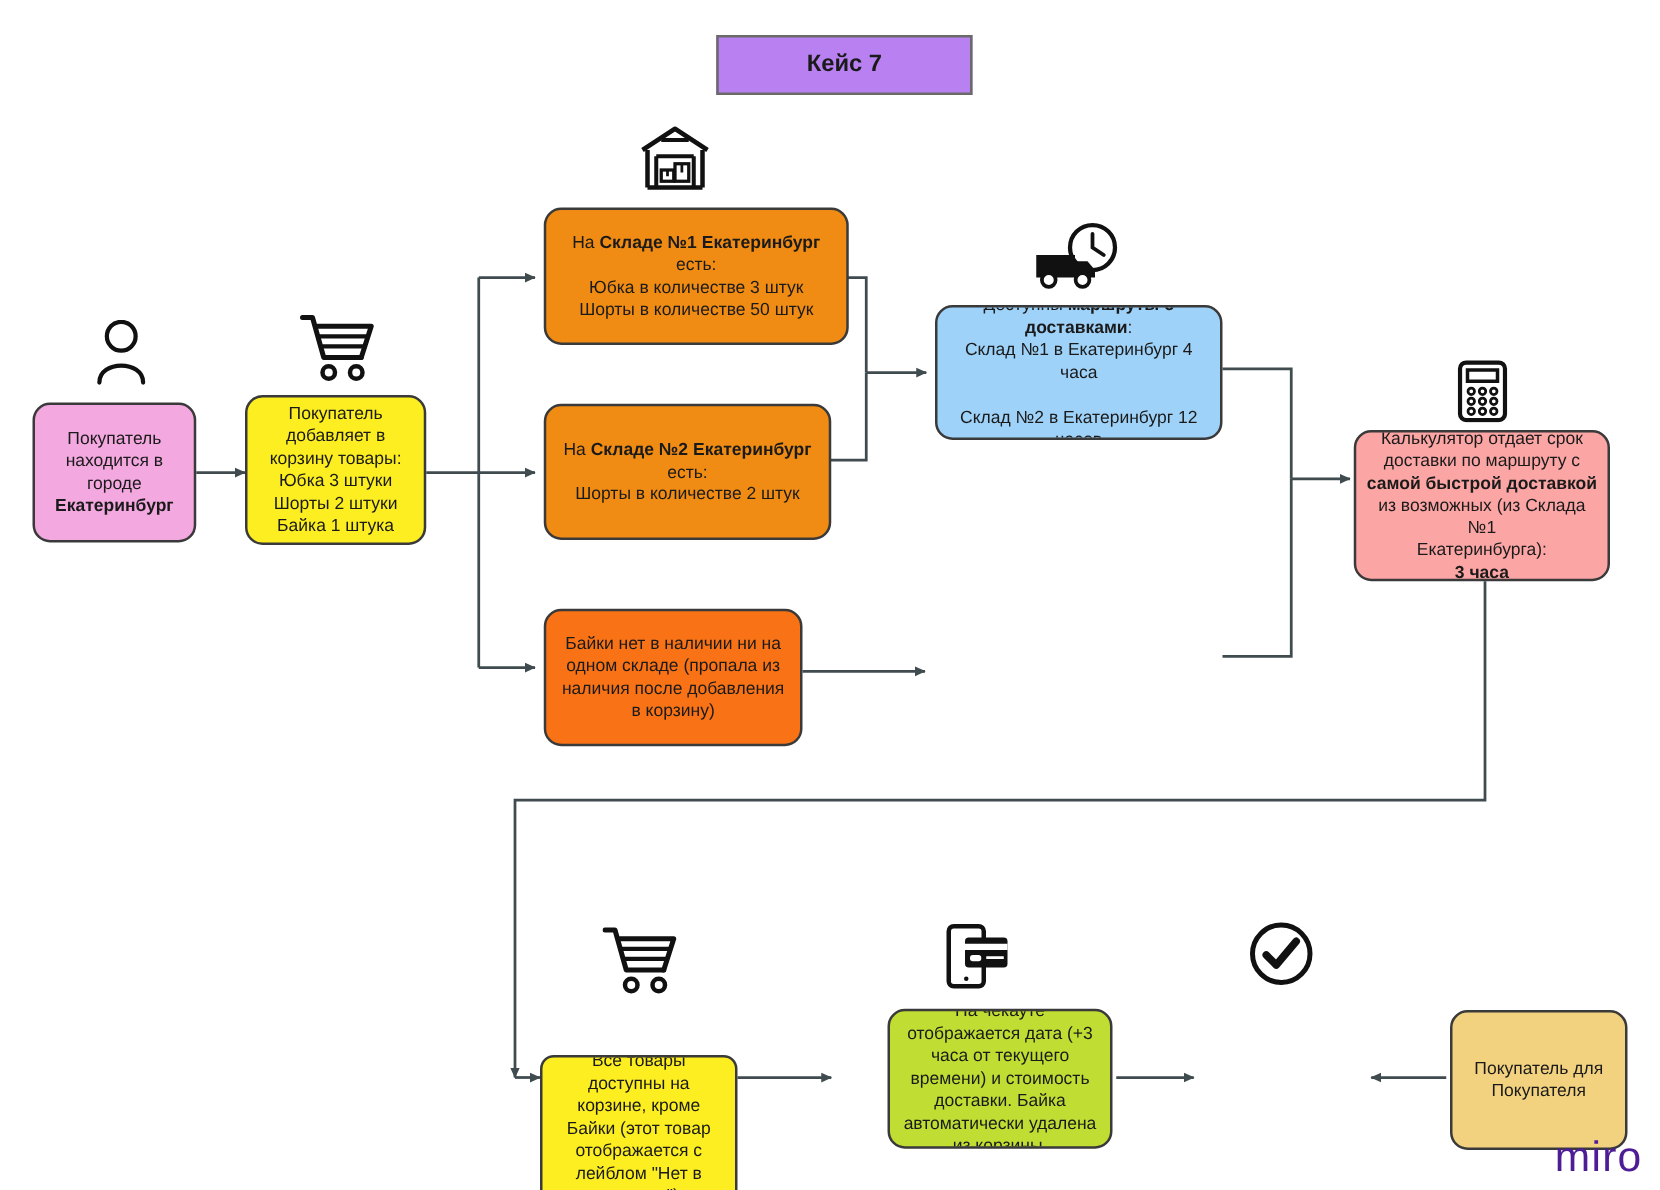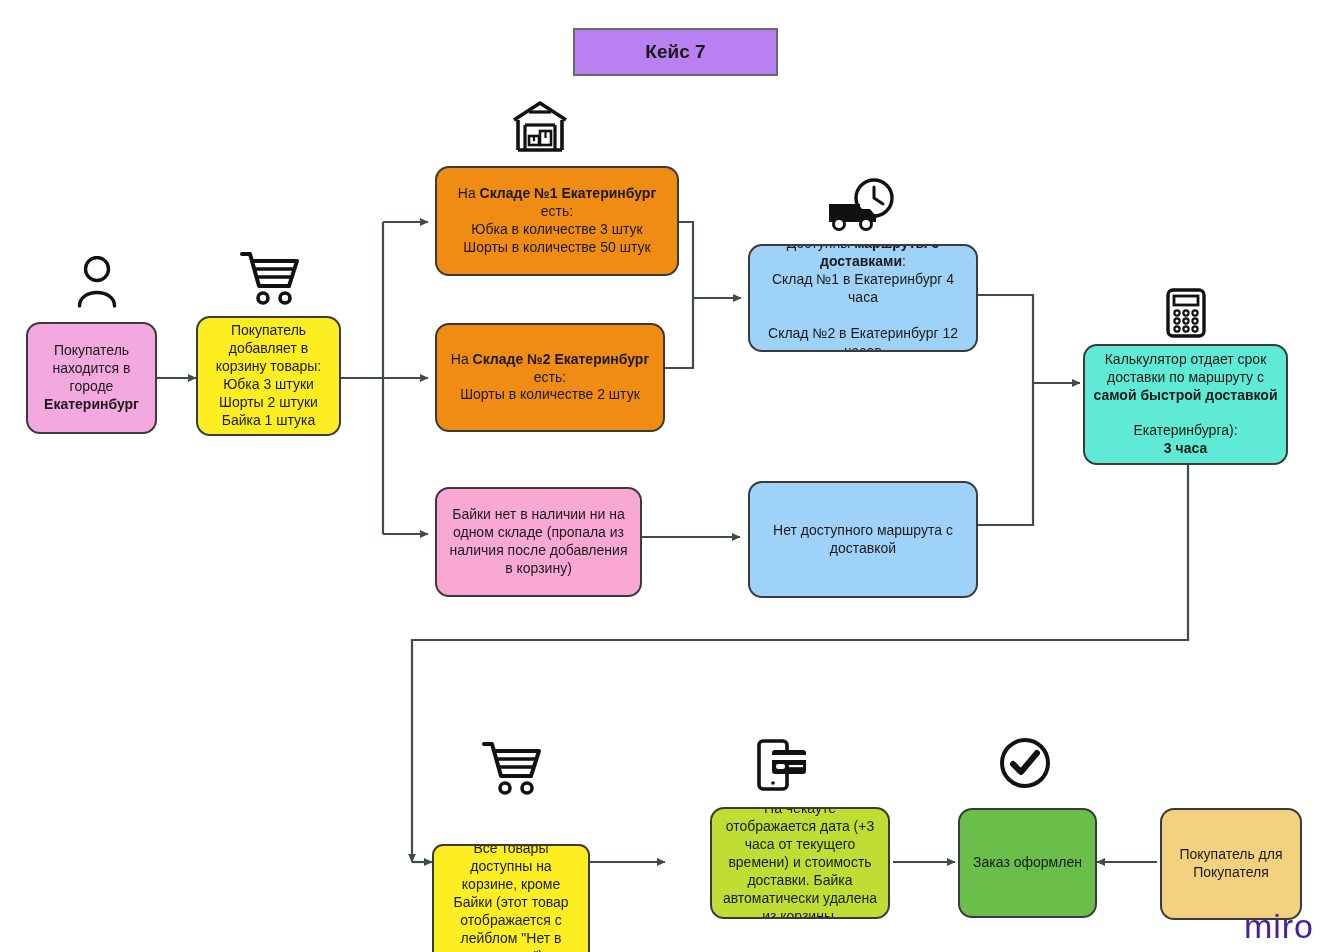--- a/index.html
+++ b/index.html
@@ -216,47 +216,41 @@
   </div>
 
   <div class="node rounded" style="left:435px; top:166px; width:244px; height:110px; background:#f08c14; font-size:14px;">
     <span class="txt"><span>На </span><b>Складе №1 Екатеринбург</b><br><span>есть:</span><br><span>Юбка в количестве 3 штук</span><br><span>Шорты в количестве 50 штук</span></span>
   </div>
 
   <div class="node rounded" style="left:435px; top:323px; width:230px; height:109px; background:#f08c14; font-size:14px;">
     <span class="txt"><span>На </span><b>Складе №2 Екатеринбург</b><br><span>есть:</span><br><span>Шорты в количестве 2 штук</span></span>
   </div>
 
-  <div class="node rounded" style="left:435px; top:487px; width:207px; height:110px; background:#f9a8d4; font-size:14px;">
+  <div class="node rounded" style="left:435px; top:487px; width:207px; height:110px; background:#f97316; font-size:14px;">
     <span class="txt">Байки нет в наличии ни на одном складе (пропала из наличия после добавления в корзину)</span>
   </div>
 
   <div class="node rounded" style="left:748px; top:244px; width:230px; height:108px; background:#9fd2f8; font-size:14px;">
     <span class="txt"><span>Доступны </span><b>маршруты с доставками</b><span>:</span><br><span>Склад №1 в Екатеринбург 4 часа</span><br><br><span>Склад №2 в Екатеринбург 12 часов</span></span>
   </div>
 
-  <div class="node rounded" style="left:748px; top:481px; width:230px; height:117px; background:#9fd2f8; font-size:14px;">
-    <span class="txt">Нет доступного маршрута с доставкой</span>
-  </div>
-
-  <div class="node rounded" style="left:1083px; top:344px; width:205px; height:121px; background:#5eead4; font-size:14px;">
-    <span class="txt"><span>Калькулятор отдает срок</span><br><span>доставки по маршруту с</span><br><b>самой быстрой доставкой</b><br><br><span>Екатеринбурга):</span><br><b>3 часа</b></span>
+
+  <div class="node rounded" style="left:1083px; top:344px; width:205px; height:121px; background:#fca5a5; font-size:14px;">
+    <span class="txt"><span>Калькулятор отдает срок</span><br><span>доставки по маршруту с</span><br><b>самой быстрой доставкой</b><br><span>из возможных (из Склада №1</span><br><span>Екатеринбурга):</span><br><b>3 часа</b></span>
   </div>
 
   <div class="node rounded-sm rounded" style="left:432px; top:804px; width:158px; height:118px; background:#fcee21; font-size:14px;">
     <span class="txt">Все товары доступны на корзине, кроме Байки (этот товар отображается с лейблом "Нет в наличии")</span>
   </div>
 
   <div class="node rounded" style="left:710px; top:807px; width:180px; height:112px; background:#c0dd33; font-size:14px;">
     <span class="txt">На чекауте отображается дата (+3 часа от текущего времени) и стоимость доставки. Байка автоматически удалена из корзины.</span>
   </div>
 
-  <div class="node rounded" style="left:958px; top:808px; width:139px; height:110px; background:#6abf4b; font-size:14px;">
-    <span class="txt">Заказ оформлен</span>
-  </div>
 
   <div class="node rounded" style="left:1160px; top:808px; width:142px; height:112px; background:#f2d27f; font-size:14px;">
     <span class="txt"><span>Покупатель для</span><br><span>Покупателя</span></span>
   </div>
 
   <div class="watermark">miro</div>
 
 </div>
 
 </body></html>

